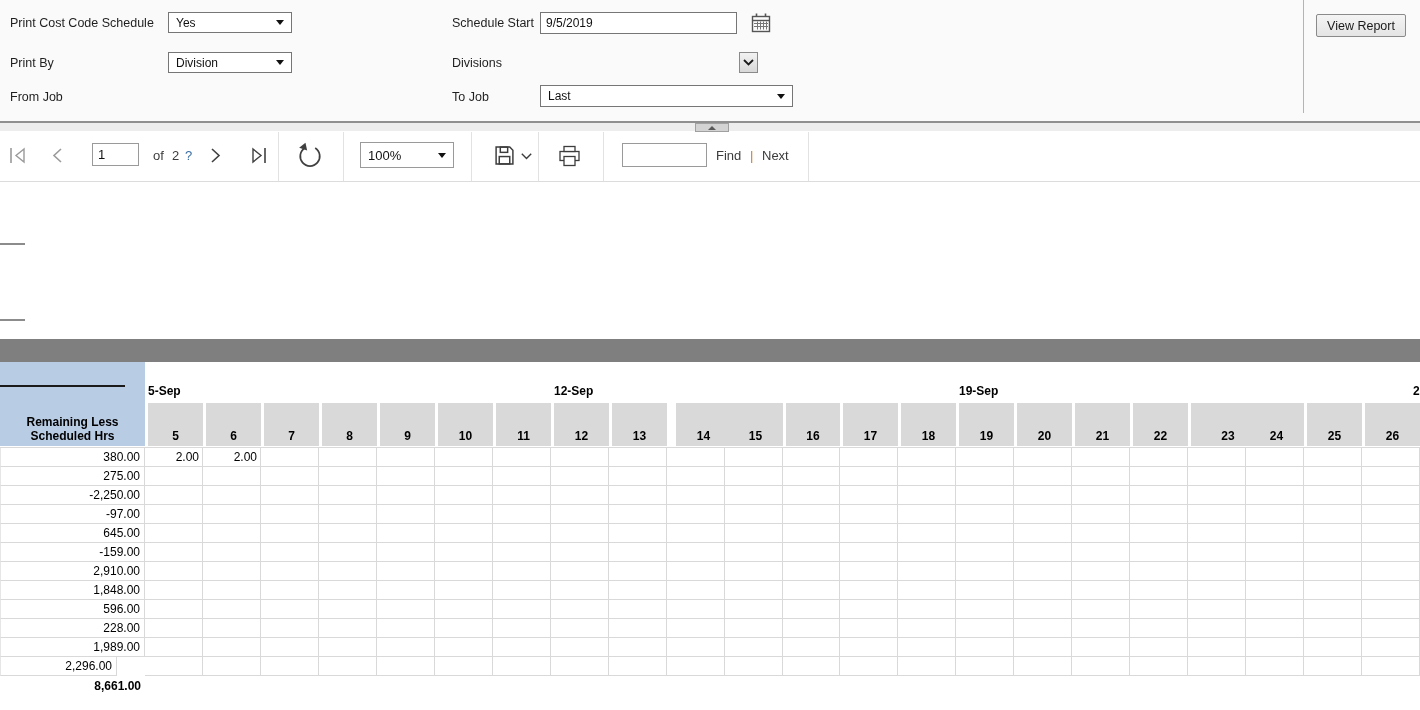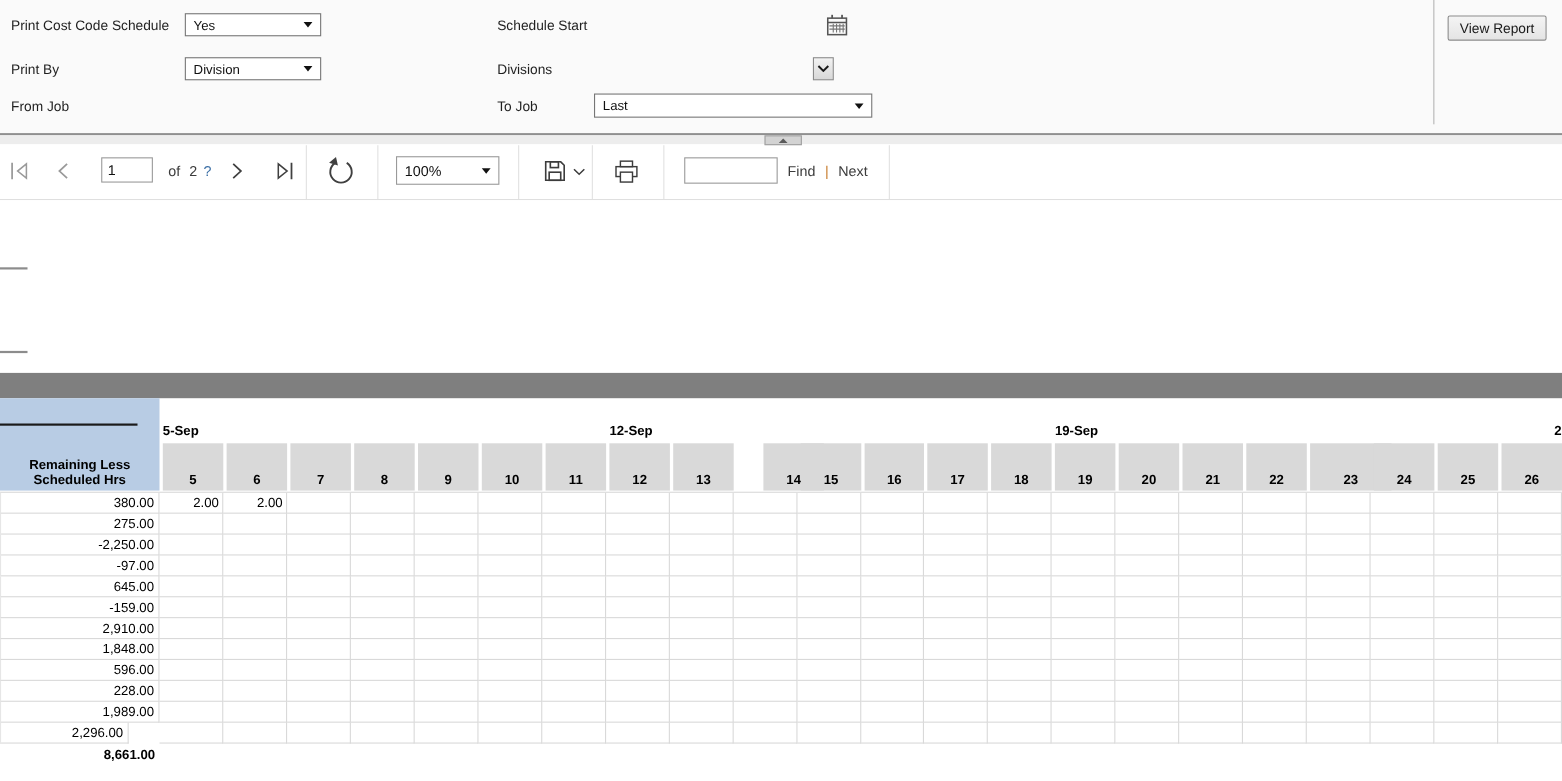--- a/index.html
+++ b/index.html
@@ -59,20 +59,21 @@
 <body>
 
 <div id="param-panel">
   <span class="p-label" style="left:10px;top:16px">Print Cost Code Schedule</span>
   <div class="selectbox" style="left:168px;top:12px;width:124px">
     <span>Yes</span>
     <span class="tri"></span>
   </div>
 
   <span class="p-label" style="left:452px;top:16px">Schedule Start</span>
+  <input class="txtinput" style="left: 540px; top: 12px; width: 197px; height: 22px;" value="9/5/2019">
   <span class="iconbtn" style="left:751px;top:13px">
     <svg width="20" height="20" viewBox="0 0 20 20">
       <rect x="1.5" y="3.5" width="17" height="15" fill="none" stroke="#555" stroke-width="1.4"></rect>
       <line x1="1.5" y1="7.5" x2="18.5" y2="7.5" stroke="#555" stroke-width="1.4"></line>
       <line x1="5.5" y1="0.5" x2="5.5" y2="3.5" stroke="#555" stroke-width="1.6"></line>
       <line x1="14.5" y1="0.5" x2="14.5" y2="3.5" stroke="#555" stroke-width="1.6"></line>
       <g stroke="#777" stroke-width="1">
         <line x1="3" y1="10.5" x2="17" y2="10.5"></line>
           <line x1="3" y1="13.5" x2="17" y2="13.5"></line>
         <line x1="6.5" y1="8.5" x2="6.5" y2="16.5"></line>
@@ -207,21 +208,21 @@
       <div class="week-label" style="left: 1365px; margin-left: 48px;">26-Sep</div>
       <div class="day-head" style="left: 148px; width: 55px;">5</div>
       <div class="day-head" style="left: 206px; width: 55px;">6</div>
       <div class="day-head" style="left: 264px; width: 55px;">7</div>
       <div class="day-head" style="left: 322px; width: 55px;">8</div>
       <div class="day-head" style="left: 380px; width: 55px;">9</div>
       <div class="day-head" style="left: 438px; width: 55px;">10</div>
       <div class="day-head" style="left: 496px; width: 55px;">11</div>
       <div class="day-head" style="left: 554px; width: 55px;">12</div>
       <div class="day-head" style="left: 612px; width: 55px;">13</div>
-      <div class="day-head" style="left: 694px; width: 55px;">14</div>
+      <div class="day-head" style="left: 676px; width: 55px;">14</div>
       <div class="day-head" style="left: 728px; width: 55px;">15</div>
       <div class="day-head" style="left: 786px; width: 54px;">16</div>
       <div class="day-head" style="left: 843px; width: 55px;">17</div>
       <div class="day-head" style="left: 901px; width: 55px;">18</div>
       <div class="day-head" style="left: 959px; width: 55px;">19</div>
       <div class="day-head" style="left: 1017px; width: 55px;">20</div>
       <div class="day-head" style="left: 1075px; width: 55px;">21</div>
       <div class="day-head" style="left: 1133px; width: 55px;">22</div>
       <div class="day-head" style="left: 1191px; width: 74px;">23</div>
       <div class="day-head" style="left: 1249px; width: 55px;">24</div>

